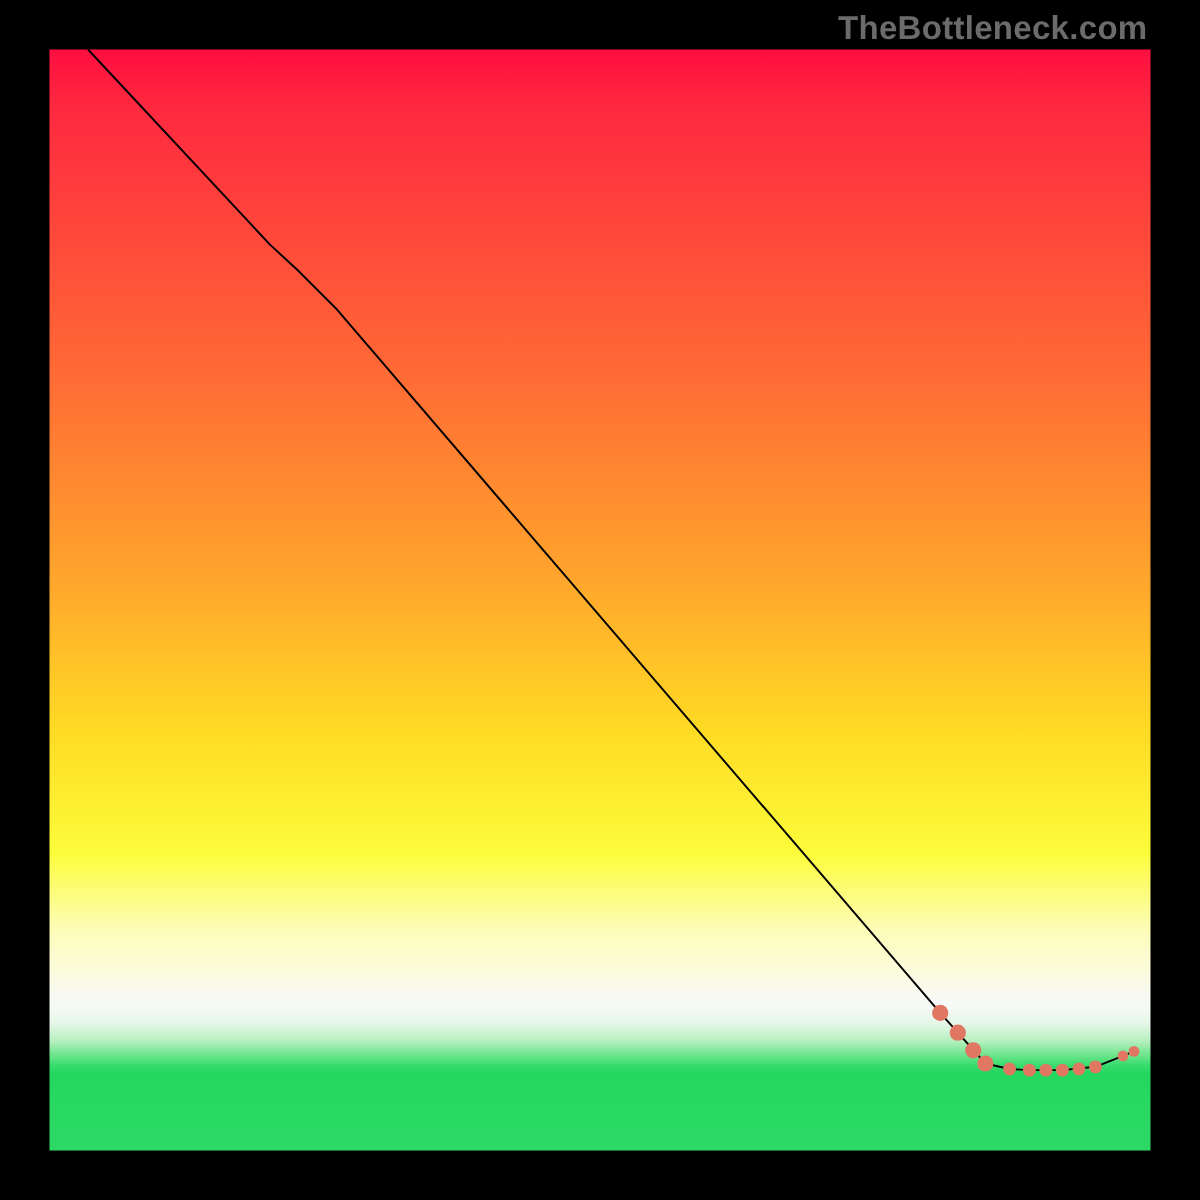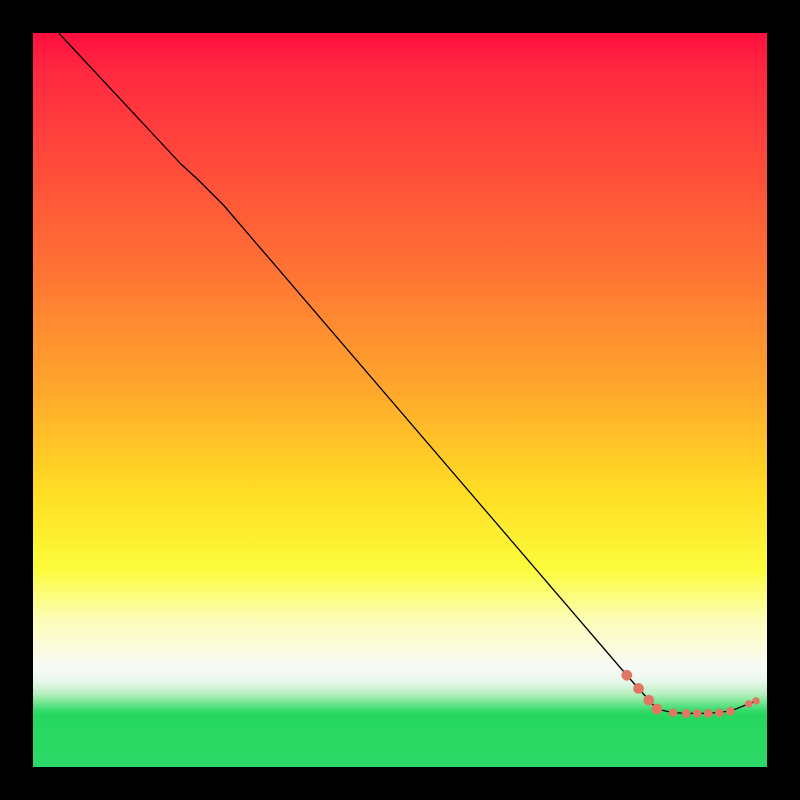--- a/index.html
+++ b/index.html
@@ -61,20 +61,21 @@
     height: 734px;
     overflow: visible;
   }
 </style>
 </head>
 <body>
 
 <div class="stage">
   <div class="plot-area"></div>
 
+  <div class="watermark">TheBottleneck.com</div>
 
   <svg class="overlay" viewBox="0 0 734 734">
     <path id="curve-path" fill="none" stroke="#000000" stroke-width="1.3" stroke-linejoin="round" d="M25.69 0.00 L146.80 129.92 L165.15 146.80 L190.84 172.49 L593.81 642.25 L605.55 655.46 L623.90 676.01 L640.05 679.68 L653.26 680.42 L675.28 680.42 L697.30 678.22 L715.65 670.88 L722.99 667.94"></path>
     <g id="markers">
         <circle cx="593.81" cy="642.25" r="5.40" fill="#e17763"></circle>
         <circle cx="605.55" cy="655.46" r="5.40" fill="#e17763"></circle>
         <circle cx="615.83" cy="667.21" r="5.40" fill="#e17763"></circle>
         <circle cx="623.90" cy="676.01" r="5.40" fill="#e17763"></circle>
         <circle cx="640.05" cy="679.68" r="4.30" fill="#e17763"></circle>
         <circle cx="653.26" cy="680.42" r="4.30" fill="#e17763"></circle>

